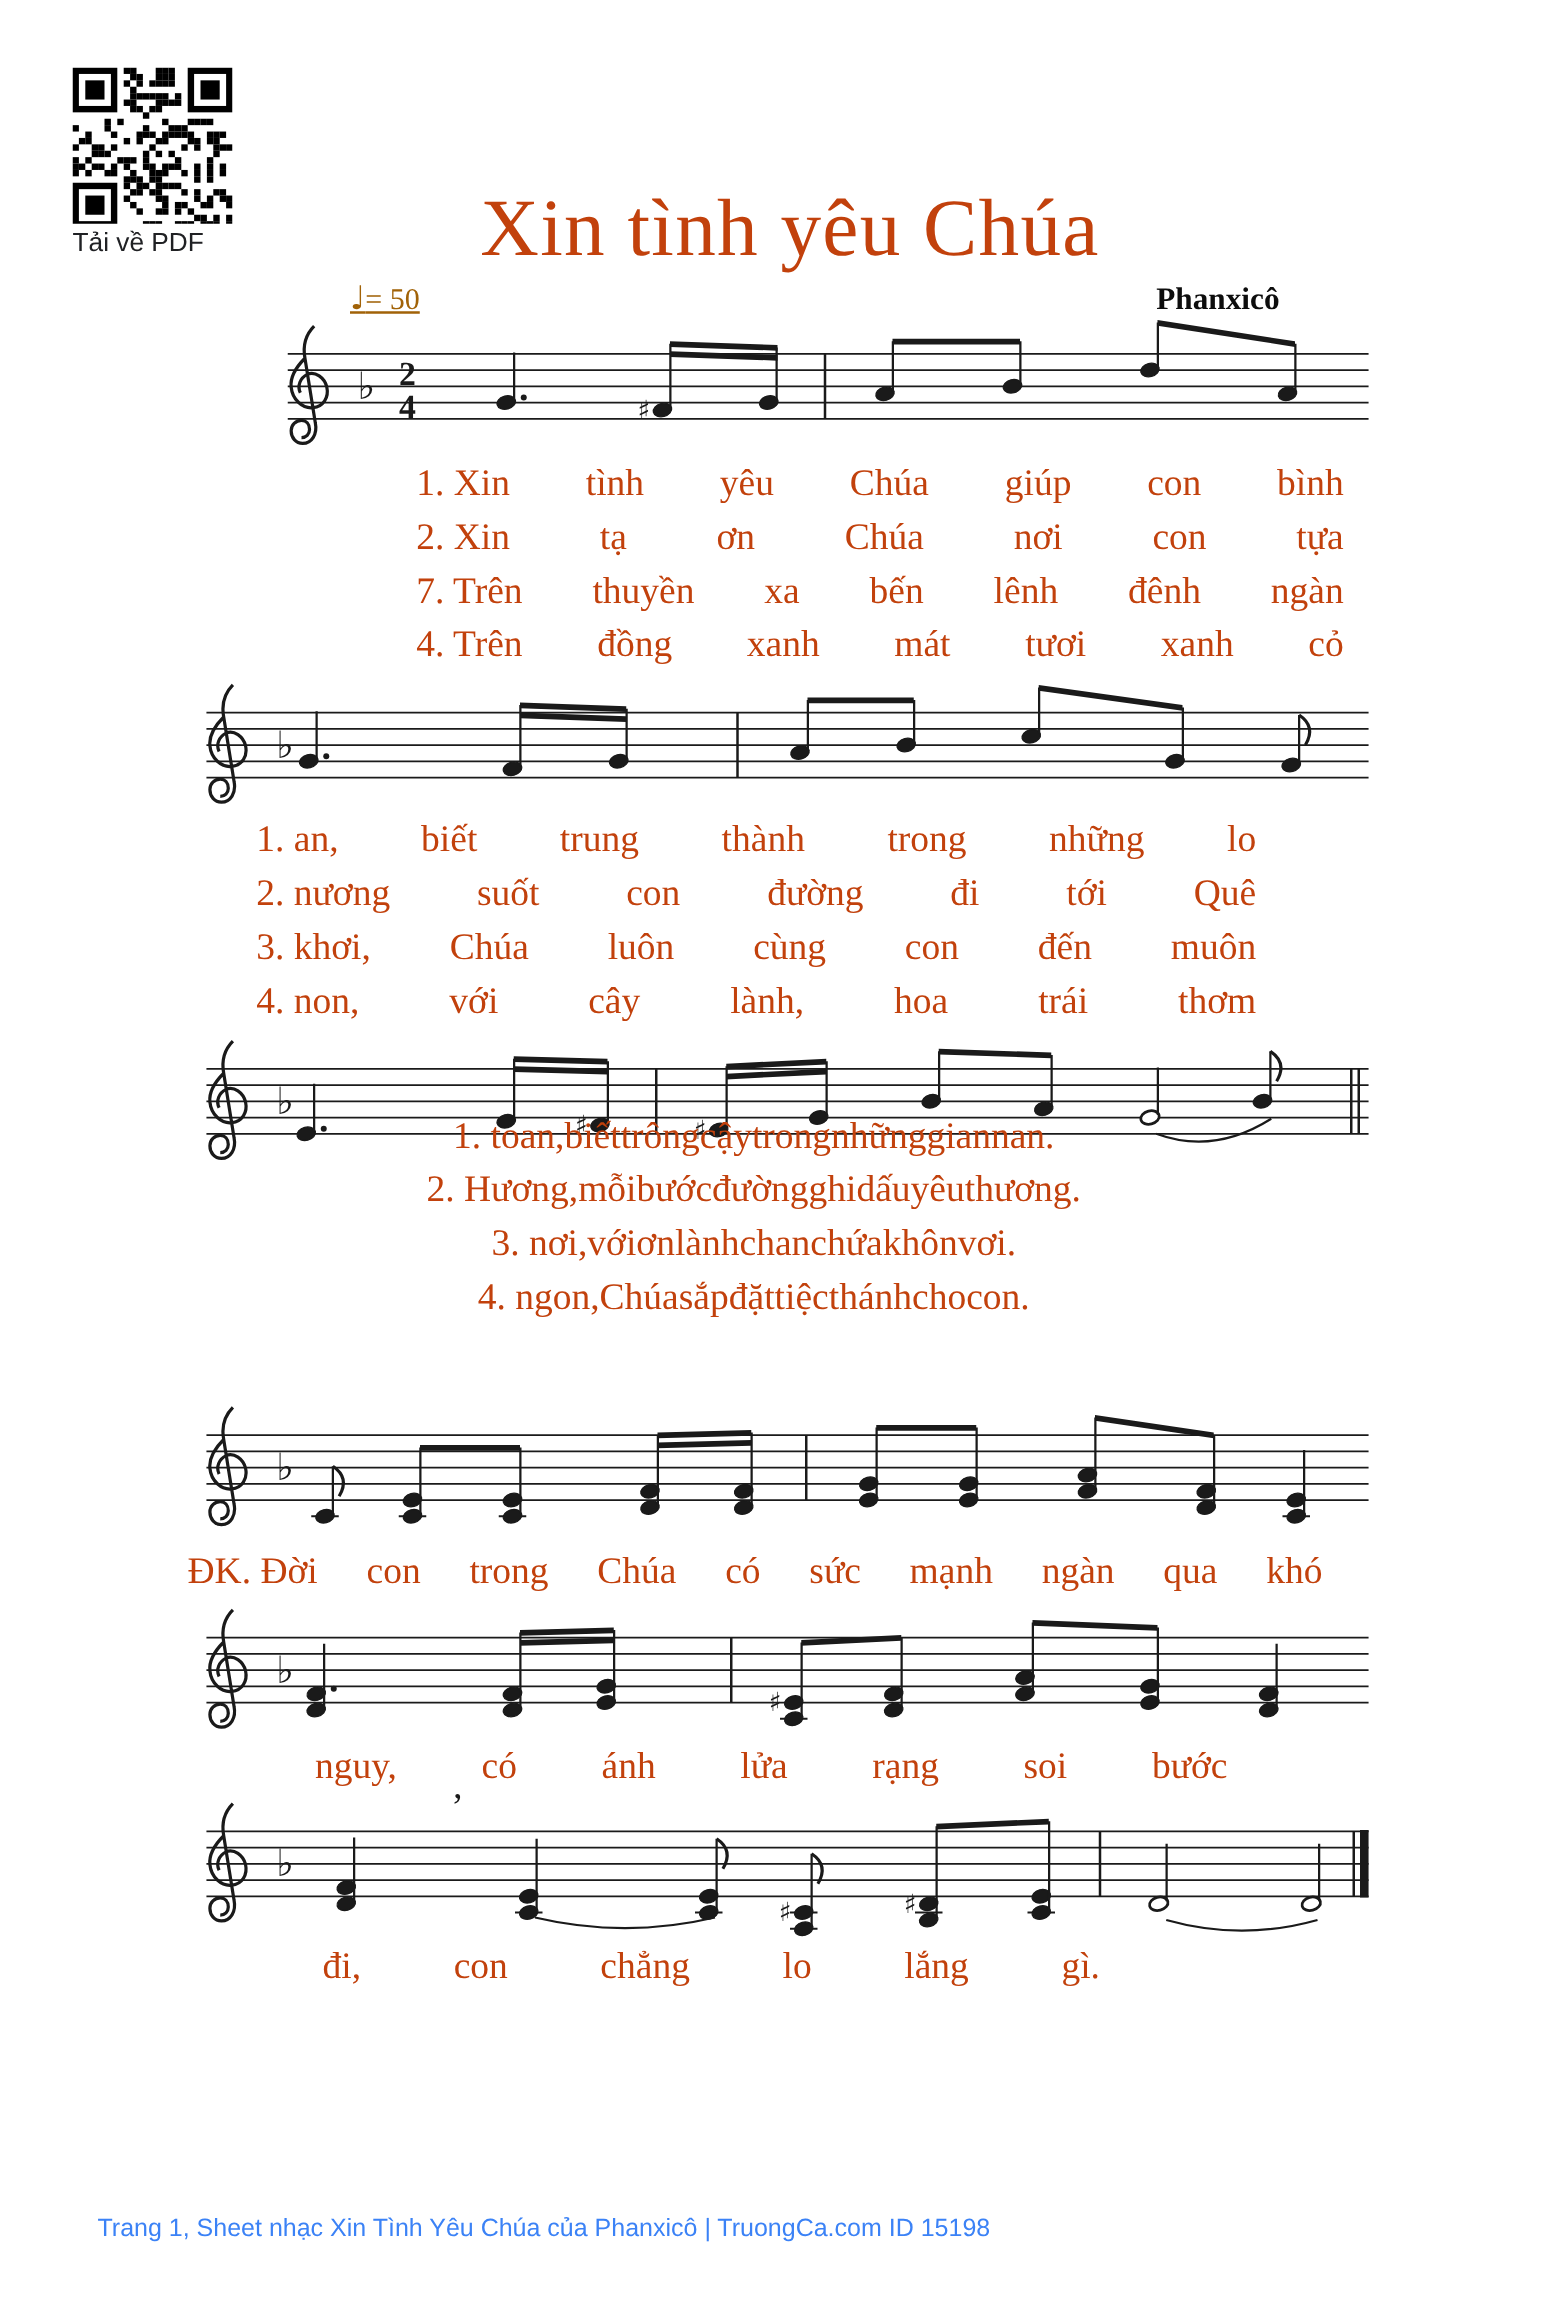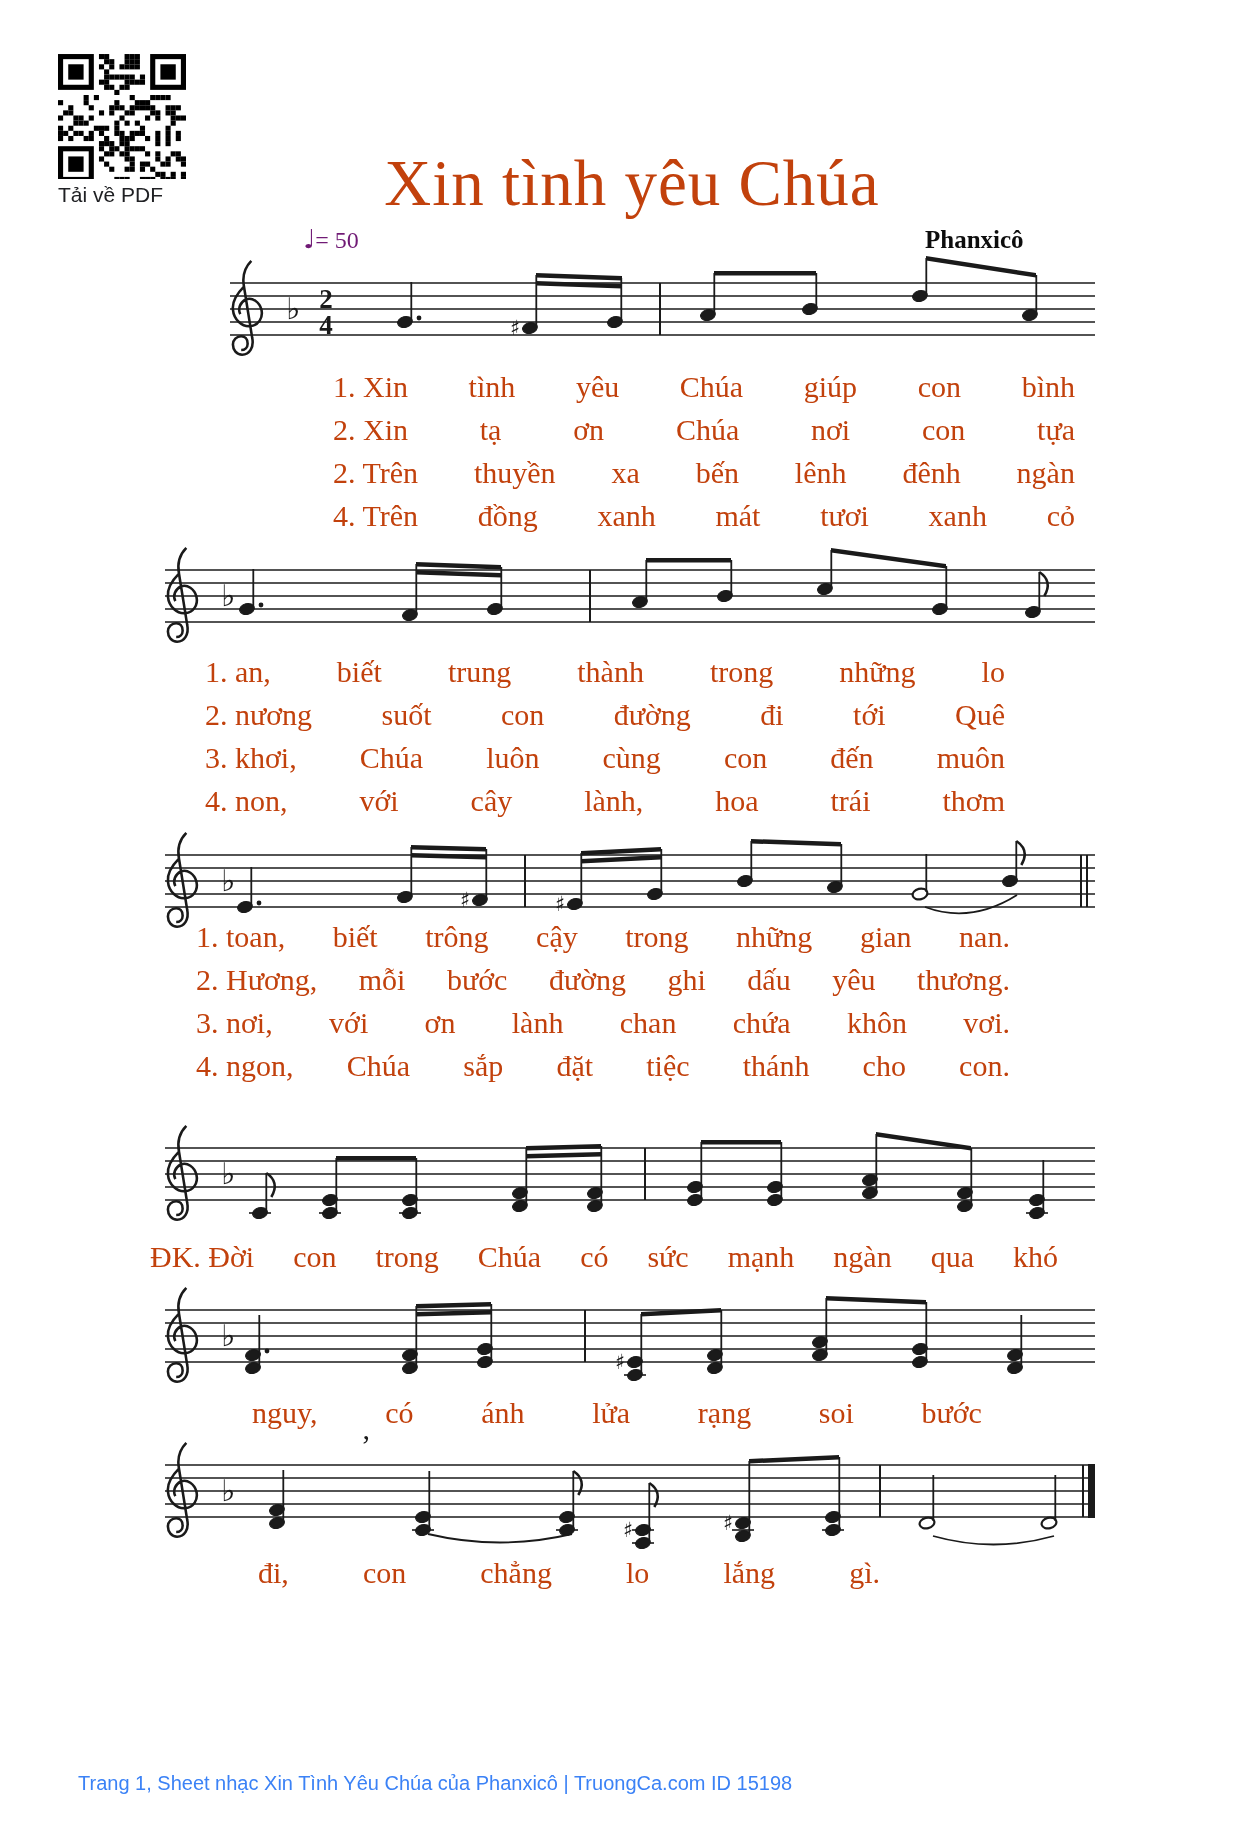--- a/index.html
+++ b/index.html
@@ -5,33 +5,33 @@
   html,body{margin:0;padding:0;background:#ffffff;}
   .page{position:relative;width:1240px;height:1841px;background:#ffffff;overflow:hidden;
         font-family:"Liberation Serif", serif;color:#161616;}
   
   #qr-block{position:absolute;left:58px;top:54px;width:150px;}
   #qr-svg{display:block;}
   #qr-label{margin-top:4px;font-family:"Liberation Sans",sans-serif;font-size:21px;color:#202124;}
   
   #title{position:absolute;top:102px;left:12px;width:100%;text-align:center;
          font-size:65px;font-weight:400;color:#c2410c;letter-spacing:1px;}
-  #tempo{position:absolute;left:303px;top:224px;font-size:24px;color:#701a75;}
+  #tempo{position:absolute;left:280px;top:224px;font-size:24px;color:#a16207;text-decoration:underline;}
   #tempo .note{font-family:"DejaVu Sans",sans-serif;font-size:26px;}
   #composer{position:absolute;left:925px;top:226px;font-size:25px;font-weight:700;color:#0d0d0d;text-align:right;}
   
   .staff-svg{position:absolute;}
   
   .lyric-block{position:absolute;display:flex;flex-direction:column;}
   .lyric-line{display:flex;justify-content:space-between;height:43px;
               font-size:30px;white-space:nowrap;color:#c2410c;}
   .lyric-line span{display:inline-block;}
   #lb0{left:333px;top:370px;width:742px;}
   #lb1{left:205px;top:655px;width:800px;}
-  #lb2{left:196px;top:920px;width:814px;}
+  #lb2{left:196px;top:892px;width:814px;align-items:center;}
   #lb3{left:150px;top:1240px;width:908px;}
   #lb4{left:252px;top:1396px;width:730px;}
   #lb5{left:258px;top:1556px;width:622px;}
   
   #footer{position:absolute;left:78px;top:1772px;font-family:"Liberation Sans",sans-serif;
           font-size:20px;color:#3b82f6;}
 </style>
 </head>
 <body>
 
@@ -493,21 +493,21 @@
       <div class="lyric-line">
         <span>2. Xin</span>
         <span>tạ</span>
         <span>ơn</span>
         <span>Chúa</span>
         <span>nơi</span>
         <span>con</span>
         <span>tựa</span>
       </div>
       <div class="lyric-line">
-        <span>2. Trên</span>
+        <span>7. Trên</span>
         <span>thuyền</span>
         <span>xa</span>
         <span>bến</span>
         <span>lênh</span>
         <span>đênh</span>
         <span>ngàn</span>
       </div>
       <div class="lyric-line">
         <span>4. Trên</span>
         <span>đồng</span>

